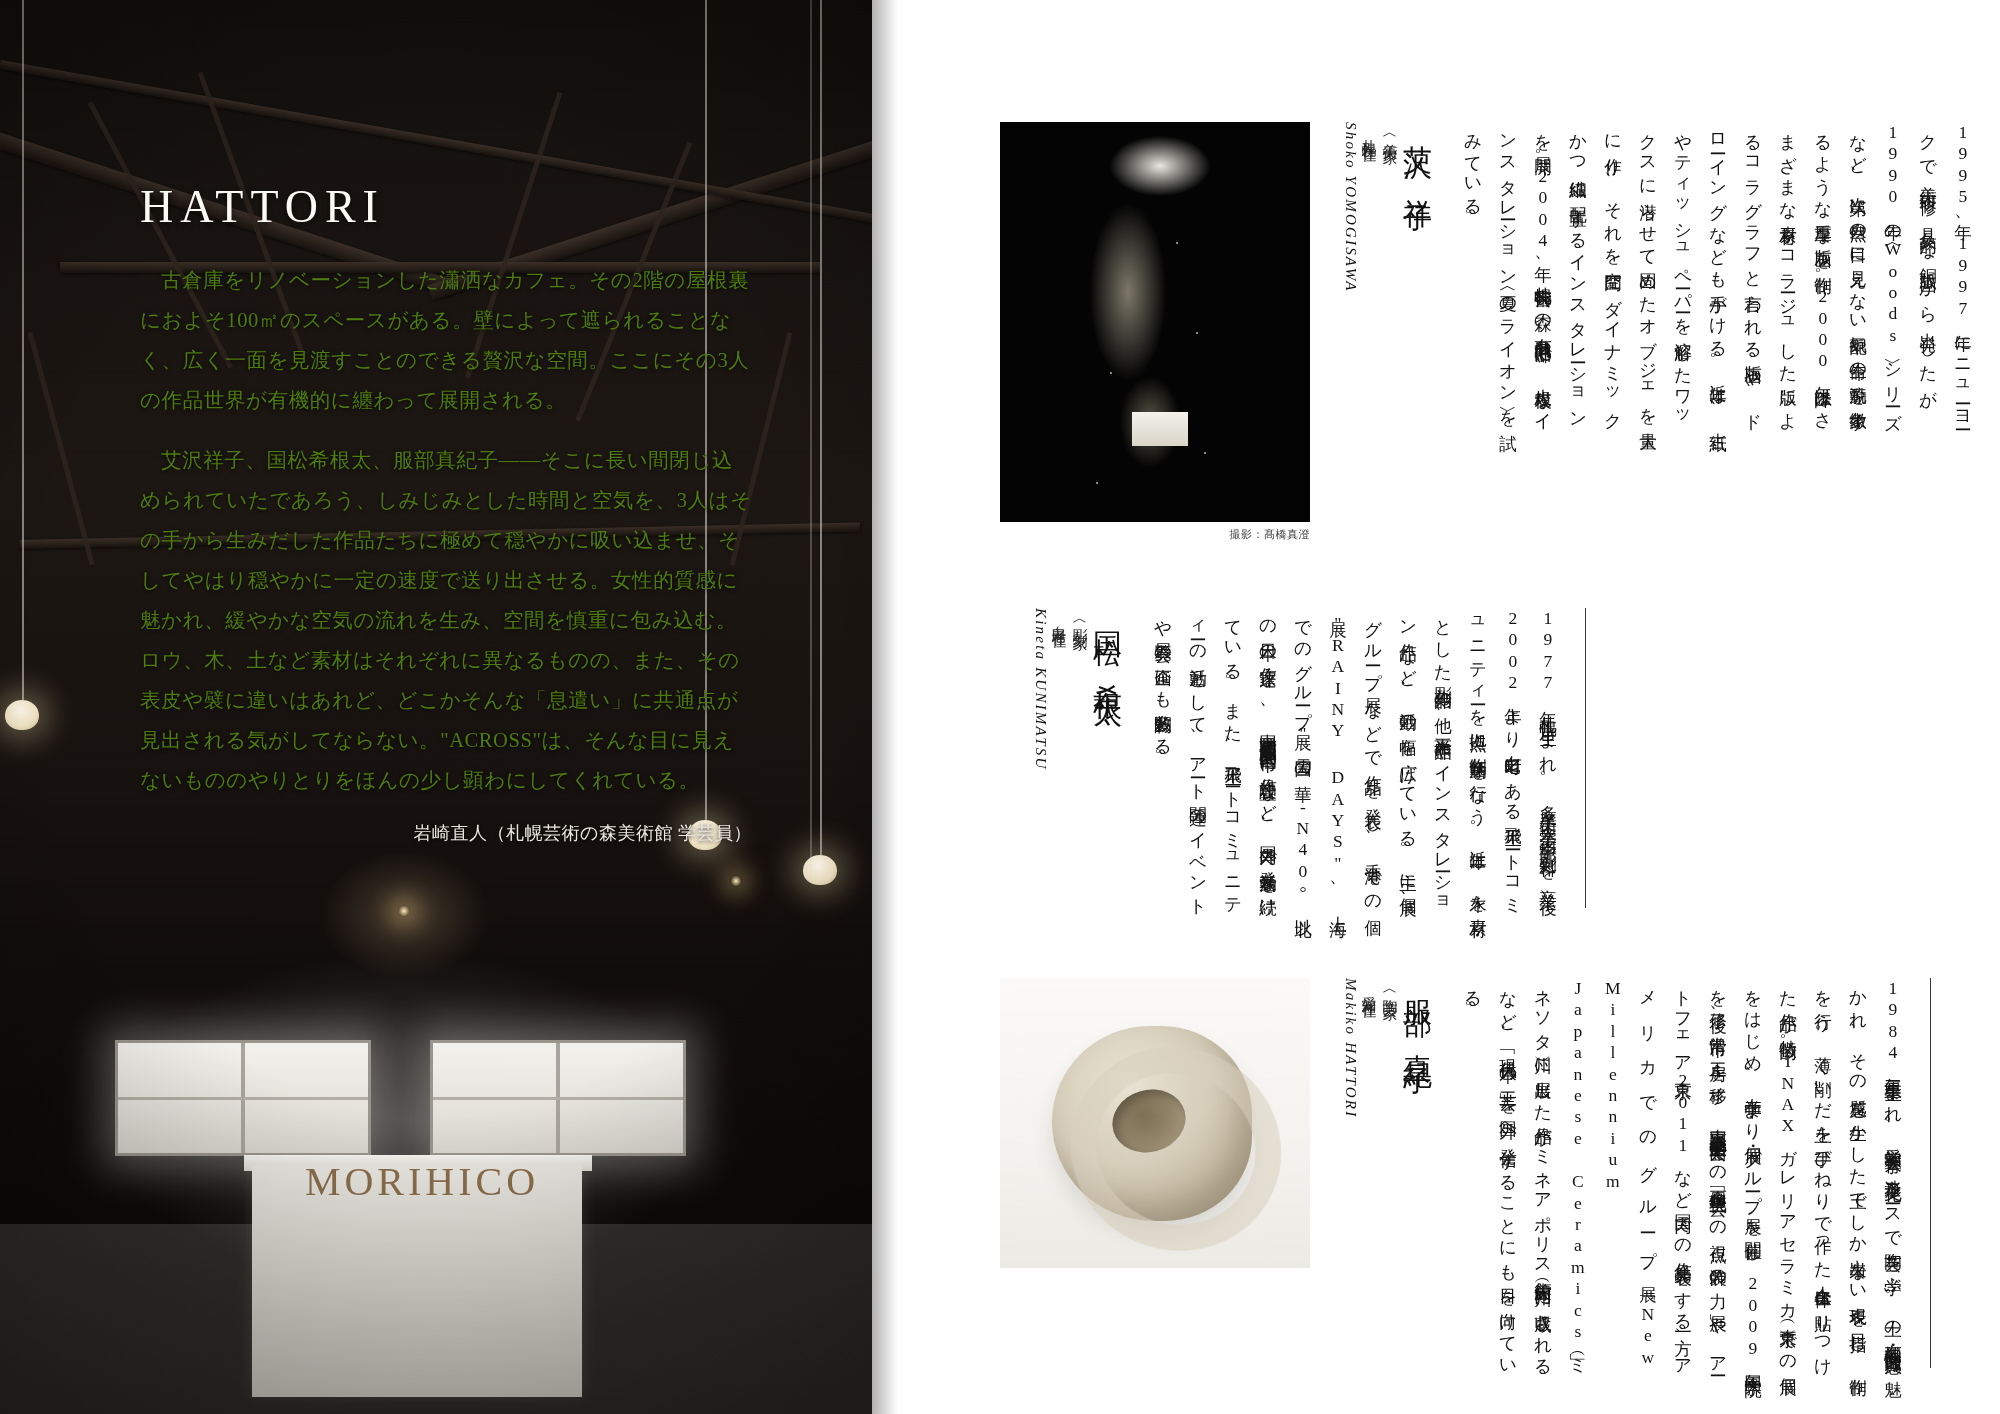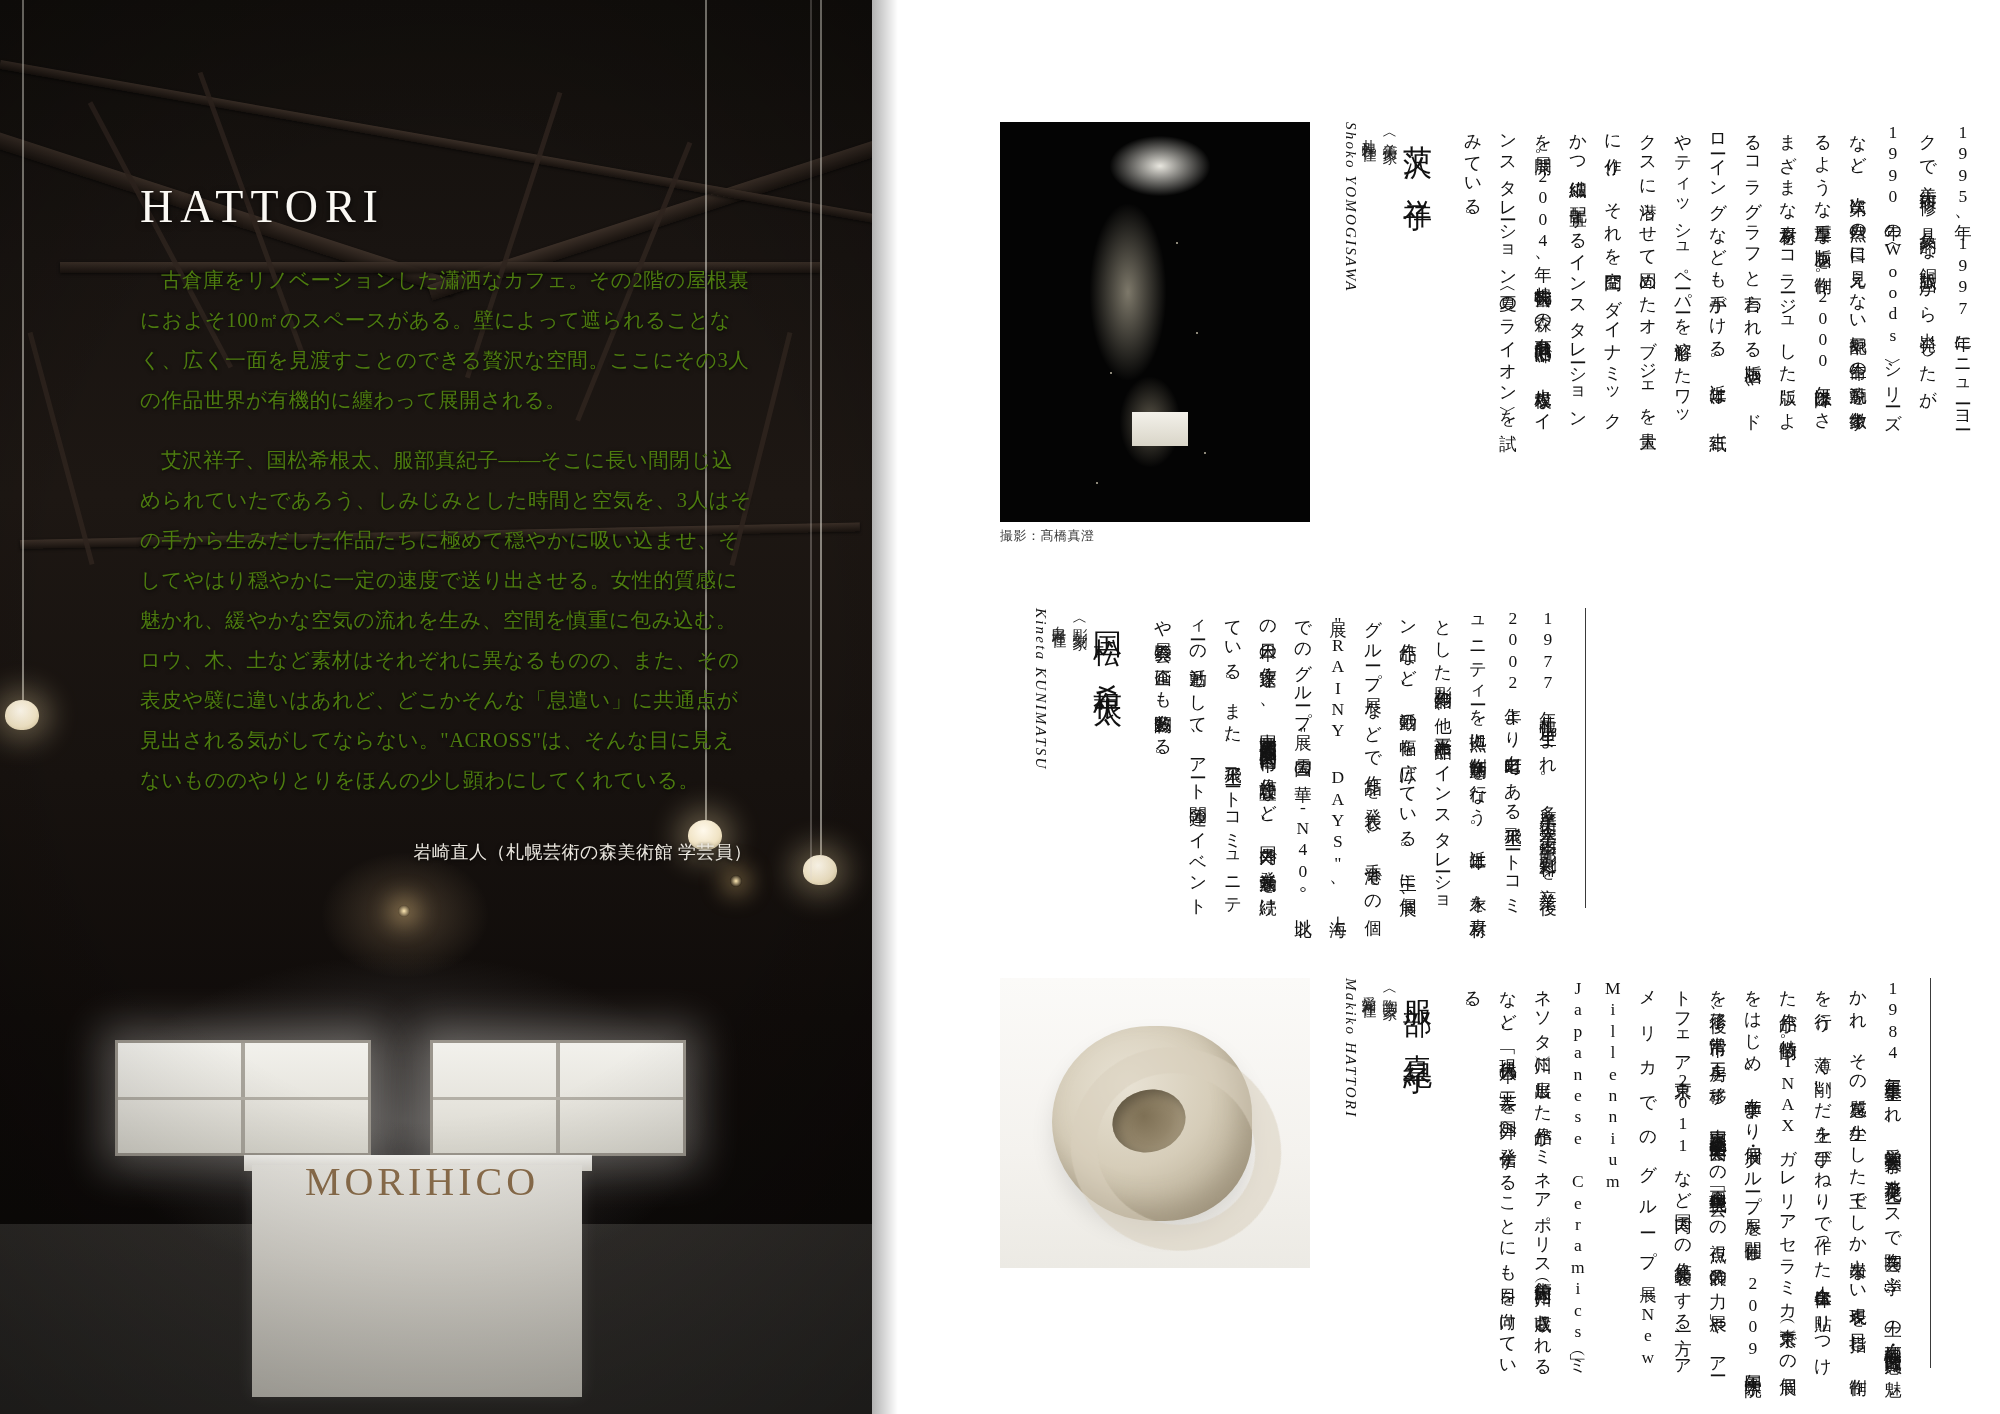--- a/index.html
+++ b/index.html
@@ -149,21 +149,21 @@
   .essay p {
     margin: 0 0 20px 0;
     font-size: 20.5px;
     line-height: 1.95;
     letter-spacing: 0.6px;
     text-indent: 21px;
     color: #4d7c0f;
     text-shadow: 0 1px 4px rgba(0,0,0,0.85);
   }
   .essay-credit {
-    margin-top: 39px;
+    margin-top: 20px;
     text-align: right;
     font-size: 18px;
     letter-spacing: 0.5px;
     color: #ece8e0;
     text-shadow: 0 1px 4px rgba(0,0,0,0.85);
   }
 
   
   .right-page {
     position: relative;
@@ -186,22 +186,23 @@
   }
   .artist-photo-wrap {
     position: relative;
   }
   .artist-photo {
     display: block;
     position: relative;
     overflow: hidden;
   }
   .photo-credit {
-    font-size: 13px;
+    font-size: 11px;
     color: #3a3a3a;
+    text-align: right;
     margin-top: 5px;
     letter-spacing: 0.5px;
     font-family: Liberation Sans, sans-serif;
   }
   .name-col {
     display: flex;
     flex-direction: row-reverse;
     align-items: flex-start;
     margin-left: 26px;
   }

